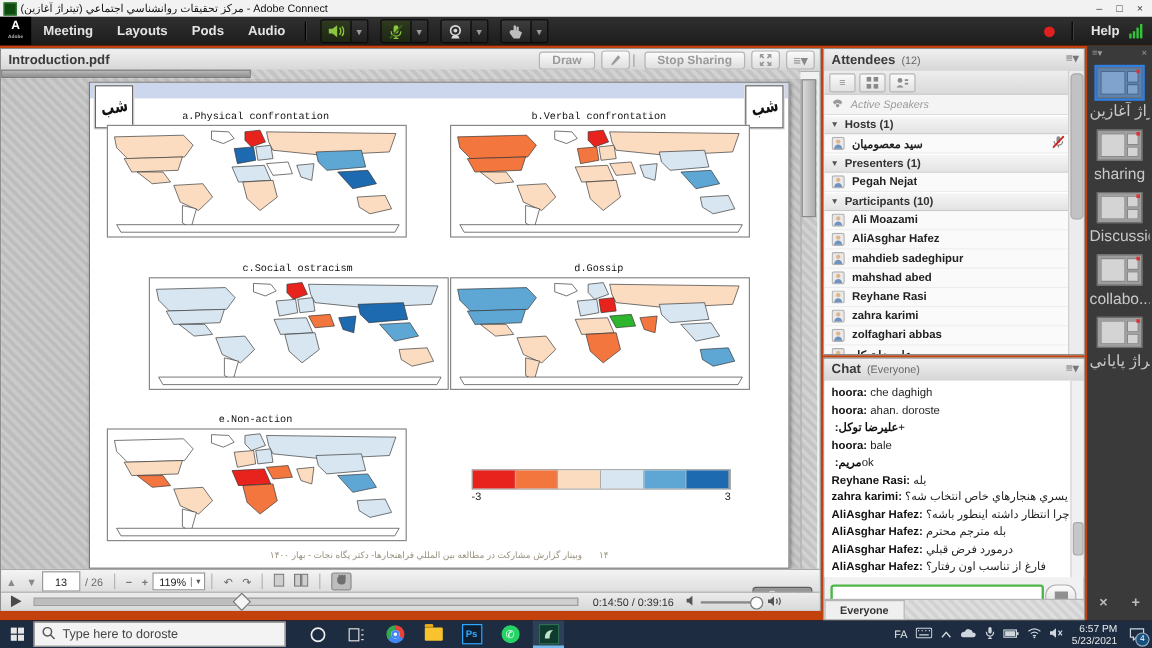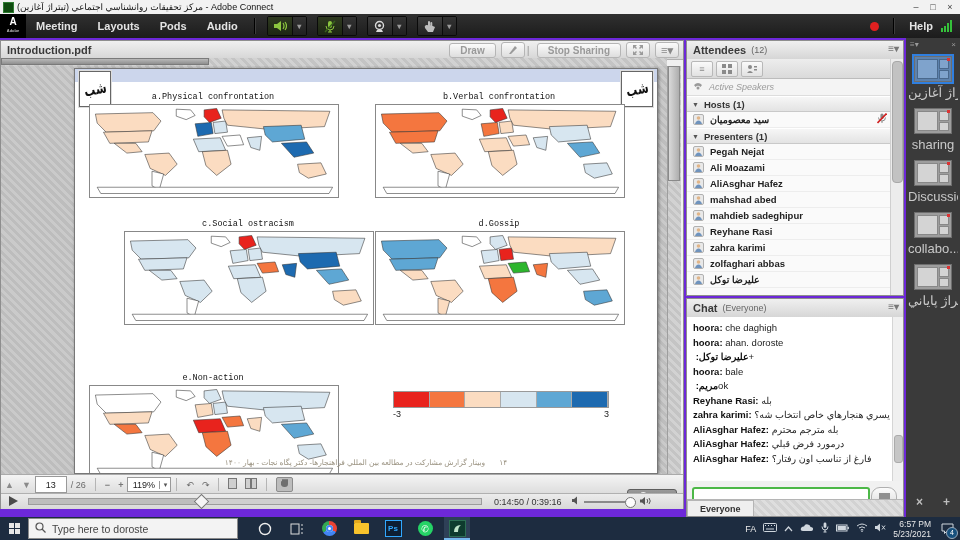--- a/index.html
+++ b/index.html
@@ -20,21 +20,21 @@
   .msep{width:1px;height:16px;background:#000;border-right:1px solid #3d3d3d;margin:0 6px;}
   .mbtn{height:18px;display:flex;align-items:stretch;border:1px solid #0a0a0a;border-radius:2px;margin:0 5px;overflow:hidden;}
   .mbtn .ic{width:24px;display:flex;align-items:center;justify-content:center;background:linear-gradient(#3e3e3e,#232323);}
   .mbtn .caret{width:13px;display:flex;align-items:center;justify-content:center;background:linear-gradient(#343434,#1f1f1f);border-left:1px solid #0a0a0a;color:#9a9a9a;font-size:8px;}
   .mbtn.on .ic{background:linear-gradient(#2f3a20,#1d2613);}
   .recdot{width:9px;height:9px;border-radius:50%;background:#e02020;margin:0 8px;}
   .helplbl{margin:0 8px;}
   .sigbars{display:flex;align-items:flex-end;gap:1px;margin-right:8px;height:12px;}
   .sigbars i{width:2px;background:#35c13a;display:block;}
   
-  .workspace{position:absolute;left:0;top:38px;width:960px;height:479px;background:#6d28d9;}
+  .workspace{position:absolute;left:0;top:38px;width:960px;height:479px;background:#c2410c;}
   .pod{position:absolute;background:#f1f1f1;border:1px solid #8e8e8e;box-sizing:border-box;}
   .podheader{height:18px;background:linear-gradient(#f0f0f0,#d6d6d6);border-bottom:1px solid #b0b0b0;font-size:11px;font-weight:bold;color:#3a3a3a;display:flex;align-items:center;padding:0 6px;position:relative;}
   .podcount{font-weight:normal;font-size:9px;color:#666;margin-left:5px;}
   .podmenu{position:absolute;right:4px;top:2px;color:#777;font-size:10px;}
   
   .gbtn{background:linear-gradient(#fbfbfb,#dedede);border:1px solid #b5b5b5;border-radius:3px;color:#9a9a9a;font-size:10px;font-weight:bold;padding:1px 10px;margin-left:5px;}
   .iconbtn{background:linear-gradient(#fbfbfb,#dedede);border:1px solid #b5b5b5;border-radius:3px;width:22px;height:14px;display:inline-flex;align-items:center;justify-content:center;margin-left:5px;color:#888;}
   .hatch{background:repeating-linear-gradient(45deg,#bdbdbd 0 3px,#cacaca 3px 6px);}
   .hscroll{position:absolute;left:0;top:17px;width:666px;height:8px;background:repeating-linear-gradient(45deg,#c4c4c4 0 3px,#d2d2d2 3px 6px);border-bottom:1px solid #9e9e9e;}
   .hthumb{position:absolute;left:0;top:0;width:208px;height:7px;background:linear-gradient(#b9b9b9,#8f8f8f);border:1px solid #7a7a7a;box-sizing:border-box;}
@@ -321,21 +321,21 @@
                 <path d="M147,45 L167,43 L171,57 L153,59 Z" fill="#2db52d" stroke="#333" stroke-width="0.7"></path>
                 <path d="M115,49 L145,47 L151,65 L121,67 Z" fill="#fbdcc1" stroke="#333" stroke-width="0.7"></path>
                 <path d="M125,67 L153,65 L157,85 L141,101 L129,87 Z" fill="#f4763f" stroke="#333" stroke-width="0.7"></path>
                 <path d="M175,47 L191,45 L189,65 L179,61 Z" fill="#f4763f" stroke="#333" stroke-width="0.7"></path>
                 <path d="M193,31 L235,29 L239,49 L203,53 L195,43 Z" fill="#d7e6f0" stroke="#333" stroke-width="0.7"></path>
                 <path d="M213,55 L241,53 L249,69 L227,75 Z" fill="#d7e6f0" stroke="#333" stroke-width="0.7"></path>
                 <path d="M231,85 L257,83 L263,99 L243,105 L233,97 Z" fill="#5ea7d4" stroke="#333" stroke-width="0.7"></path>
                 <path d="M8,118 L270,118 L266,127 L12,127 Z" fill="#ffffff" stroke="#333" stroke-width="0.7"></path>
               </svg>
             </div>
-            <div class="mapcell" style="left: 14px; top: 276px; margin-top: 28px;">
+            <div class="mapcell" style="left: 14px; top: 276px;">
               <span class="maptitle">e.Non-action</span>
               <svg width="248" height="92" viewBox="0 0 276 132" preserveAspectRatio="none">
                 <path d="M96,6 L112,7 L117,15 L107,21 L96,16 Z" fill="#ffffff" stroke="#333" stroke-width="0.7"></path>
                 <path d="M6,13 L70,11 L79,23 L71,37 L18,39 L8,26 Z" fill="#ffffff" stroke="#333" stroke-width="0.7"></path>
                 <path d="M15,39 L69,37 L65,53 L22,55 Z" fill="#fbdcc1" stroke="#333" stroke-width="0.7"></path>
                 <path d="M27,55 L51,55 L58,67 L41,69 Z" fill="#f4763f" stroke="#333" stroke-width="0.7"></path>
                 <path d="M61,71 L88,69 L97,85 L84,101 L67,91 Z" fill="#fbdcc1" stroke="#333" stroke-width="0.7"></path>
                 <path d="M69,95 L82,99 L77,122 L69,116 Z" fill="#ffffff" stroke="#333" stroke-width="0.7"></path>
                 <path d="M127,7 L141,5 L146,19 L133,25 L127,17 Z" fill="#d7e6f0" stroke="#333" stroke-width="0.7"></path>
                 <path d="M117,27 L135,25 L137,41 L120,45 Z" fill="#fbdcc1" stroke="#333" stroke-width="0.7"></path>
@@ -494,20 +494,24 @@
               <span>Presenters (1)</span>
             </div>
             <div class="arow">
               <svg class="personic" width="11" height="11" viewBox="0 0 11 11">
                 <rect x="0.5" y="0.5" width="10" height="10" rx="1.5" fill="#e9e9e9" stroke="#b0b0b0"></rect>
                 <circle cx="5.5" cy="4" r="1.8" fill="#e0b589"></circle>
                 <path d="M2,10 q1,-3.5 3.5,-3.5 q2.5,0 3.5,3.5 z" fill="#6f93bd"></path>
               </svg>
               <span class="nm">Pegah Nejat</span>
             </div>
+            <div class="secthdr">
+              <span class="tri">▼</span>
+              <span>Participants (10)</span>
+            </div>
             <div class="arow">
               <svg class="personic" width="11" height="11" viewBox="0 0 11 11">
                 <rect x="0.5" y="0.5" width="10" height="10" rx="1.5" fill="#e9e9e9" stroke="#b0b0b0"></rect>
                 <circle cx="5.5" cy="4" r="1.8" fill="#e0b589"></circle>
                 <path d="M2,10 q1,-3.5 3.5,-3.5 q2.5,0 3.5,3.5 z" fill="#6f93bd"></path>
               </svg>
               <span class="nm">Ali Moazami</span>
             </div>
             <div class="arow">
               <svg class="personic" width="11" height="11" viewBox="0 0 11 11">
@@ -516,29 +520,29 @@
                 <path d="M2,10 q1,-3.5 3.5,-3.5 q2.5,0 3.5,3.5 z" fill="#6f93bd"></path>
               </svg>
               <span class="nm">AliAsghar Hafez</span>
             </div>
             <div class="arow">
               <svg class="personic" width="11" height="11" viewBox="0 0 11 11">
                 <rect x="0.5" y="0.5" width="10" height="10" rx="1.5" fill="#e9e9e9" stroke="#b0b0b0"></rect>
                 <circle cx="5.5" cy="4" r="1.8" fill="#e0b589"></circle>
                 <path d="M2,10 q1,-3.5 3.5,-3.5 q2.5,0 3.5,3.5 z" fill="#6f93bd"></path>
               </svg>
+              <span class="nm">mahdieb sadeghipur</span>
+            </div>
+            <div class="arow">
+              <svg class="personic" width="11" height="11" viewBox="0 0 11 11">
+                <rect x="0.5" y="0.5" width="10" height="10" rx="1.5" fill="#e9e9e9" stroke="#b0b0b0"></rect>
+                <circle cx="5.5" cy="4" r="1.8" fill="#e0b589"></circle>
+                <path d="M2,10 q1,-3.5 3.5,-3.5 q2.5,0 3.5,3.5 z" fill="#6f93bd"></path>
+              </svg>
               <span class="nm">mahshad abed</span>
-            </div>
-            <div class="arow">
-              <svg class="personic" width="11" height="11" viewBox="0 0 11 11">
-                <rect x="0.5" y="0.5" width="10" height="10" rx="1.5" fill="#e9e9e9" stroke="#b0b0b0"></rect>
-                <circle cx="5.5" cy="4" r="1.8" fill="#e0b589"></circle>
-                <path d="M2,10 q1,-3.5 3.5,-3.5 q2.5,0 3.5,3.5 z" fill="#6f93bd"></path>
-              </svg>
-              <span class="nm">mahdieb sadeghipur</span>
             </div>
             <div class="arow">
               <svg class="personic" width="11" height="11" viewBox="0 0 11 11">
                 <rect x="0.5" y="0.5" width="10" height="10" rx="1.5" fill="#e9e9e9" stroke="#b0b0b0"></rect>
                 <circle cx="5.5" cy="4" r="1.8" fill="#e0b589"></circle>
                 <path d="M2,10 q1,-3.5 3.5,-3.5 q2.5,0 3.5,3.5 z" fill="#6f93bd"></path>
               </svg>
               <span class="nm">Reyhane Rasi</span>
             </div>
             <div class="arow">
@@ -579,20 +583,21 @@
         <span class="podmenu">≡▾</span>
       </div>
       <div class="chatlist" id="chatList">
           <div class="cmsg"><b>hoora: </b><span>che daghigh</span></div>
           <div class="cmsg"><b>hoora: </b><span>ahan. doroste</span></div>
           <div class="cmsg"><b dir="rtl">عليرضا توكل: </b><span>+</span></div>
           <div class="cmsg"><b>hoora: </b><span>bale</span></div>
           <div class="cmsg"><b dir="rtl">مريم: </b><span>ok</span></div>
           <div class="cmsg"><b>Reyhane Rasi: </b><span>بله</span></div>
           <div class="cmsg"><b>zahra karimi: </b><span>خب براي اين هدف نبايد فقط يسري هنجارهاي خاص انتخاب شه؟</span></div>
+          <div class="cmsg"><b>AliAsghar Hafez: </b><span>چرا انتظار داشته اينطور باشه؟</span></div>
           <div class="cmsg"><b>AliAsghar Hafez: </b><span>بله مترجم محترم</span></div>
           <div class="cmsg"><b>AliAsghar Hafez: </b><span>درمورد فرض قبلي</span></div>
           <div class="cmsg"><b>AliAsghar Hafez: </b><span>فارغ از تناسب اون رفتار؟</span></div>
         </div>
       <div class="cvscroll">
           <div class="cvthumb"></div>
         </div>
       <input class="chatinput" value="" style="">
       <span class="sendbtn">
         <svg width="13" height="11" viewBox="0 0 13 11">

